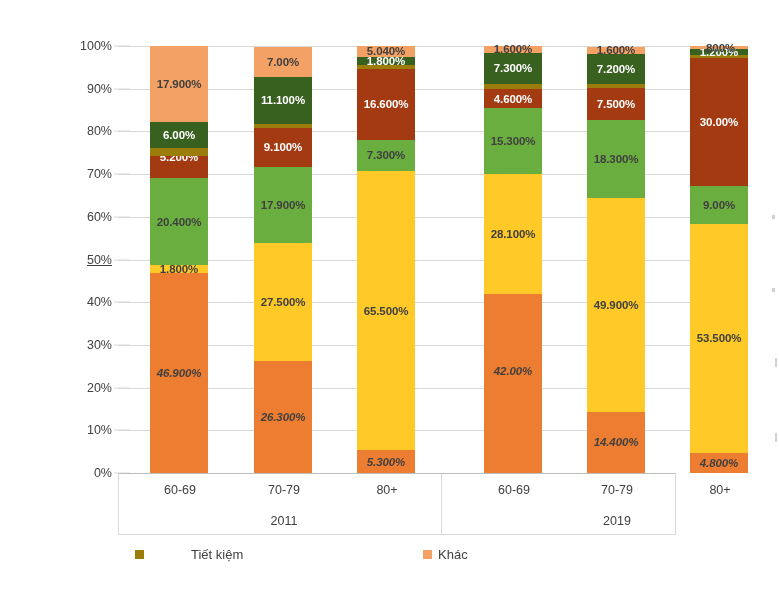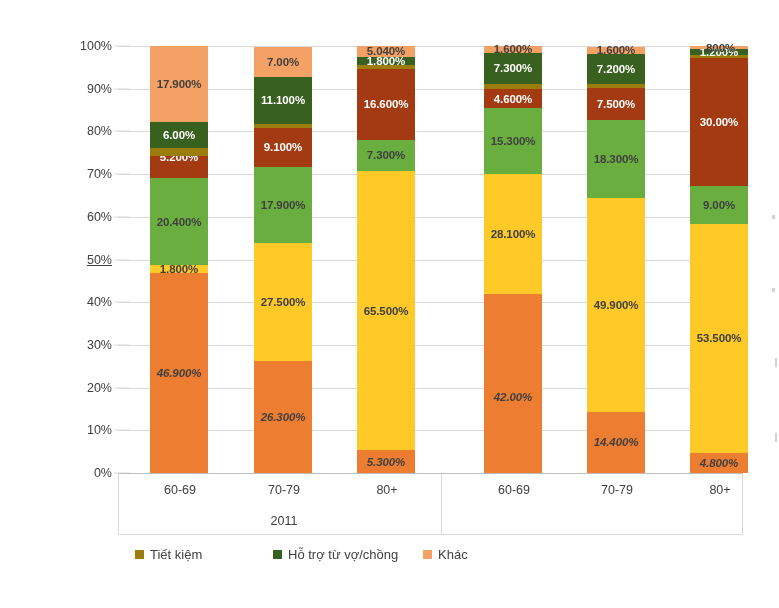--- a/index.html
+++ b/index.html
@@ -62,21 +62,21 @@
     white-space: nowrap;
     letter-spacing: -0.1px;
     pointer-events: none;
   }
   .seglabel.italic { font-style: italic; font-weight: bold; }
 
   
   #catbox {
     position: absolute;
     left: 118px; top: 473px;
-    width: 625px; height: 62px;
+    width: 558px; height: 62px;
     border: 1px solid #d9d9d9;
     border-top: 1px solid #bfbfbf;
   }
   .catdiv {
     position: absolute; top: 0; bottom: 0;
     width: 1px; background: #d9d9d9;
   }
   .catrow1 {
     position: absolute; top: 0; left: 0; right: 0; height: 31px;
   }
@@ -206,21 +206,21 @@
           <div class="seg" style="background: rgb(163, 58, 18); height: 70.882px; bottom: 333.487px;"></div>
           <div class="seglabel" style="color: rgb(255, 255, 255); bottom: 368.928px; transform: translate(-50%, 50%);">16.600%</div>
           <div class="seg" style="background: rgb(154, 125, 10); height: 3.843px; bottom: 404.369px;"></div>
           <div class="seg" style="background: rgb(56, 96, 31); height: 7.686px; bottom: 408.212px;"></div>
           <div class="seglabel" style="color: rgb(255, 255, 255); bottom: 412.055px; transform: translate(-50%, 50%);">1.800%</div>
           <div class="seg" style="background: rgb(244, 161, 101); height: 11.529px; bottom: 415.898px;"></div>
           <div class="seglabel" style="color: rgb(64, 64, 64); bottom: 421.662px; transform: translate(-50%, 50%);">5.040%</div>
         </div>
         <div class="bar" style="left: 366px; height: 427px;">
           <div class="seg" style="background: rgb(237, 125, 49); height: 179.34px; bottom: 0px;"></div>
-          <div class="seglabel italic" style="color: rgb(64, 64, 64); bottom: 76px; transform: translate(-50%, 50%);">42.00%</div>
+          <div class="seglabel italic" style="color: rgb(64, 64, 64); bottom: 102px; transform: translate(-50%, 50%);">42.00%</div>
           <div class="seg" style="background: rgb(255, 201, 40); height: 119.987px; bottom: 179.34px;"></div>
           <div class="seglabel" style="color: rgb(64, 64, 64); bottom: 239.333px; transform: translate(-50%, 50%);">28.100%</div>
           <div class="seg" style="background: rgb(106, 174, 63); height: 65.331px; bottom: 299.327px;"></div>
           <div class="seglabel" style="color: rgb(64, 64, 64); bottom: 331.993px; transform: translate(-50%, 50%);">15.300%</div>
           <div class="seg" style="background: rgb(163, 58, 18); height: 19.642px; bottom: 364.658px;"></div>
           <div class="seglabel" style="color: rgb(255, 255, 255); bottom: 374.479px; transform: translate(-50%, 50%);">4.600%</div>
           <div class="seg" style="background: rgb(154, 125, 10); height: 4.697px; bottom: 384.3px;"></div>
           <div class="seg" style="background: rgb(56, 96, 31); height: 31.171px; bottom: 388.997px;"></div>
           <div class="seglabel" style="color: rgb(255, 255, 255); bottom: 404.582px; transform: translate(-50%, 50%);">7.300%</div>
           <div class="seg" style="background: rgb(244, 161, 101); height: 6.832px; bottom: 420.168px;"></div>
@@ -263,33 +263,30 @@
     <div class="catrow1" id="catrow1">
         <div class="catcell" style="left: 9px; width: 104px;">60-69</div>
         <div class="catcell" style="left: 113px; width: 104px;">70-79</div>
         <div class="catcell" style="left: 216px; width: 104px;">80+</div>
         <div class="catcell" style="left: 343px; width: 104px;">60-69</div>
         <div class="catcell" style="left: 446px; width: 104px;">70-79</div>
         <div class="catcell" style="left: 549px; width: 104px;">80+</div>
       </div>
     <div class="catrow2" id="catrow2">
         <div class="catcell" style="left: 105px; width: 120px;">2011</div>
+        <div class="catcell" style="left: 438px; width: 120px;">2019</div>
       </div>
   <div class="catdiv" style="left: 322px;"></div>
     </div>
 
   <div id="legend">
     <div class="legrow" id="legrow2">
-        <div class="legitem" style="left: 0px;">
+        <div class="legitem" style="left: 0px; gap: 41px;">
           <span class="swatch" style="background: rgb(154, 125, 10);"></span>
           <span>Tiết kiệm</span>
-        </div>
-        <div class="legitem" style="left: 138px;">
-          <span class="swatch" style="background: rgb(56, 96, 31);"></span>
-          <span>Hỗ trợ từ vợ/chồng</span>
         </div>
         <div class="legitem" style="left: 288px;">
           <span class="swatch" style="background: rgb(244, 161, 101);"></span>
           <span>Khác</span>
         </div>
       </div>
   </div>
 
   <div class="artifact" style="left:772px;top:215px;width:3px;height:4px;"></div>
   <div class="artifact" style="left:772px;top:288px;width:3px;height:4px;"></div>

